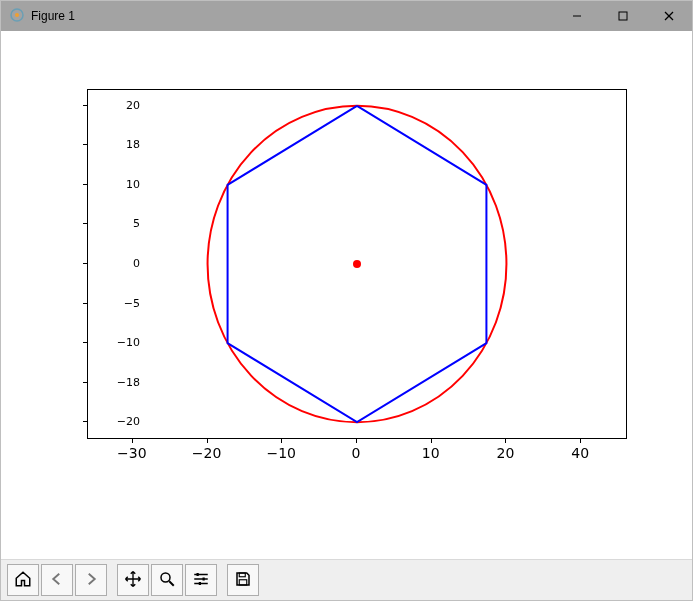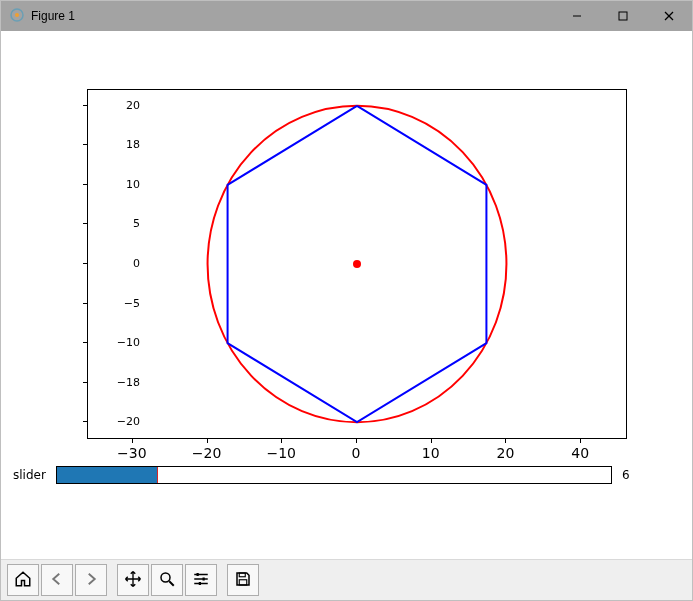--- a/index.html
+++ b/index.html
@@ -248,28 +248,20 @@
         <div class="tick-x" style="left: 355px;"></div>
         <div class="tick-label-x" style="left: 355px;">0</div>
         <div class="tick-x" style="left: 429.722px;"></div>
         <div class="tick-label-x" style="left: 429.722px;">10</div>
         <div class="tick-x" style="left: 504.444px;"></div>
         <div class="tick-label-x" style="left: 504.444px;">20</div>
         <div class="tick-x" style="left: 579.167px;"></div>
         <div class="tick-label-x" style="left: 579.167px;">40</div>
       </div>
 
-    <div class="slider-row">
-      <span class="slider-label">slider</span>
-      <div class="slider-track">
-        <div class="slider-fill" id="slider-fill" style="width: 18%;"></div>
-        <div class="slider-marker" id="slider-marker" style="left: 18%;"></div>
-      </div>
-      <span class="slider-value">6</span>
-    </div>
 
   </div>
 
   <div class="toolbar">
     <div class="tbar-btn">
       <span>
         <svg width="18" height="18" viewBox="0 0 24 24">
             <path d="M3 11 L12 3 L21 11 L21 21 L14 21 L14 14 L10 14 L10 21 L3 21 Z" fill="none" stroke="#000" stroke-width="2"></path>
           </svg>
       </span>

